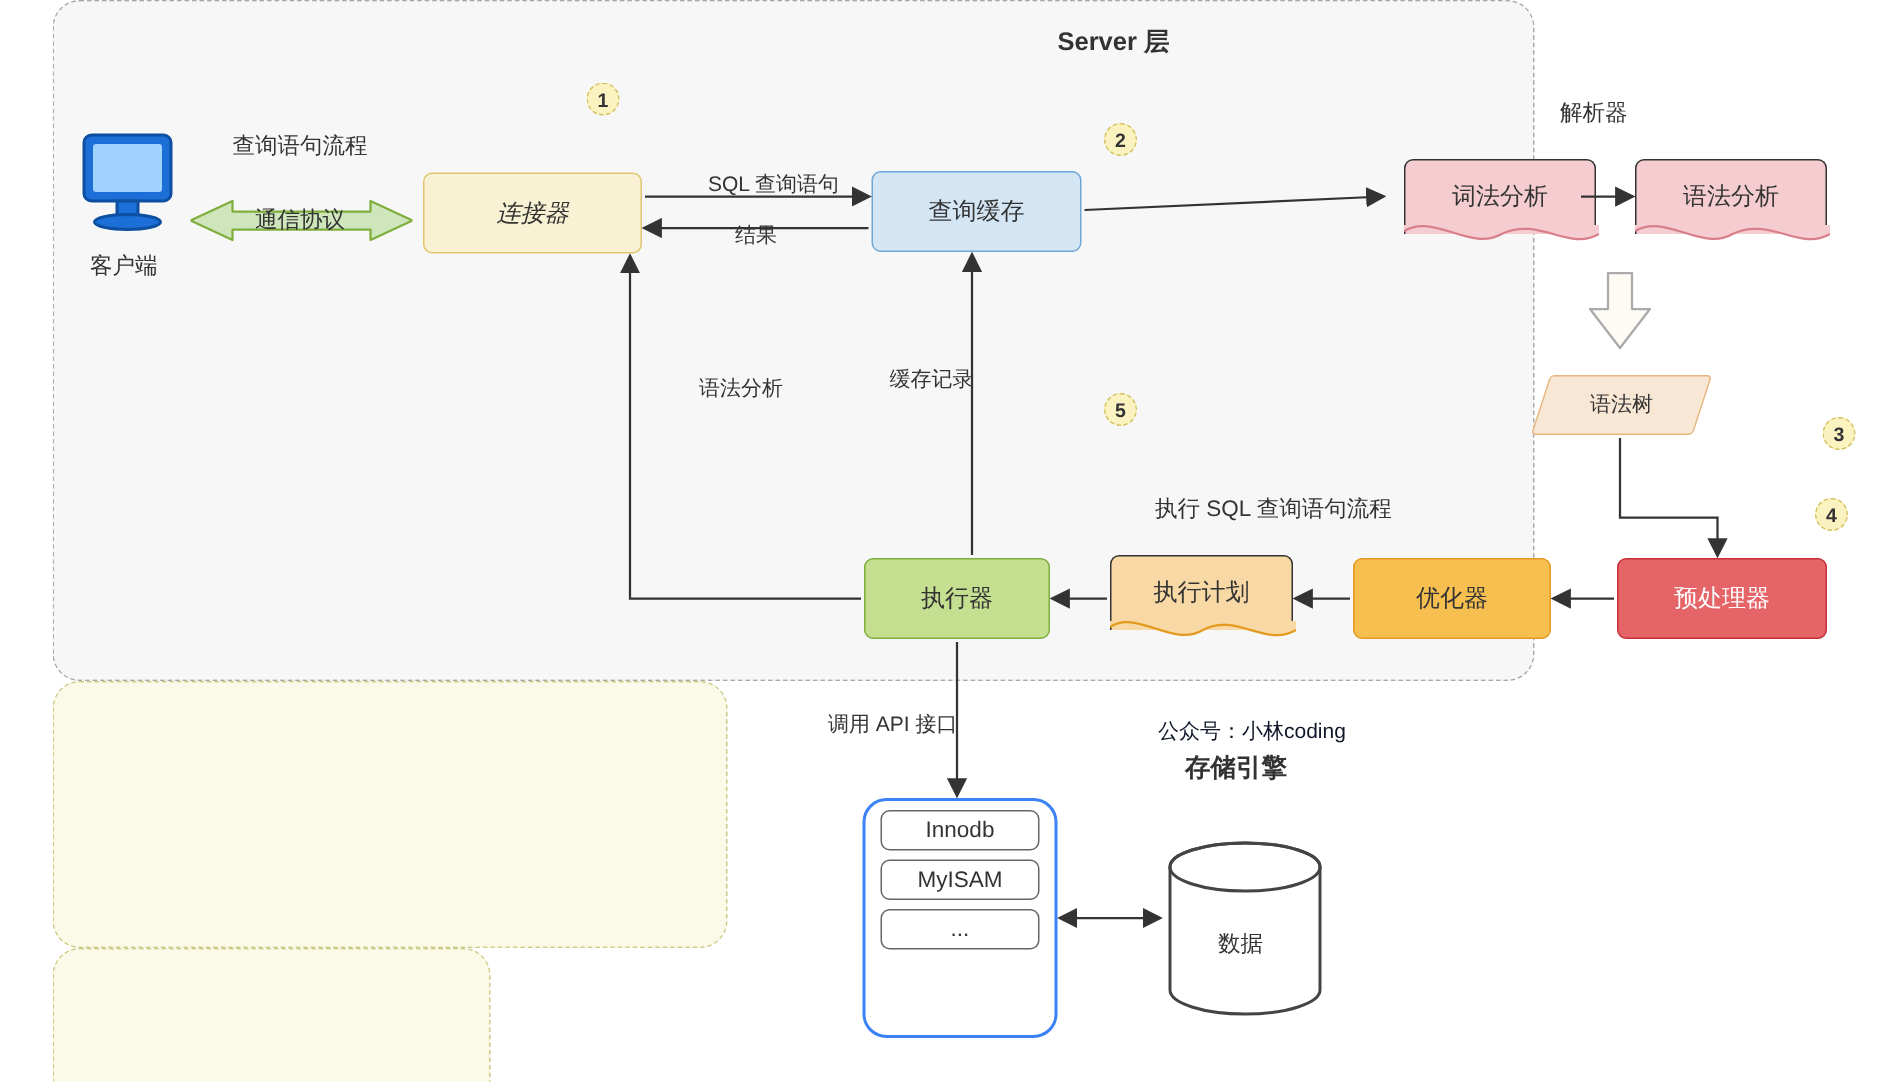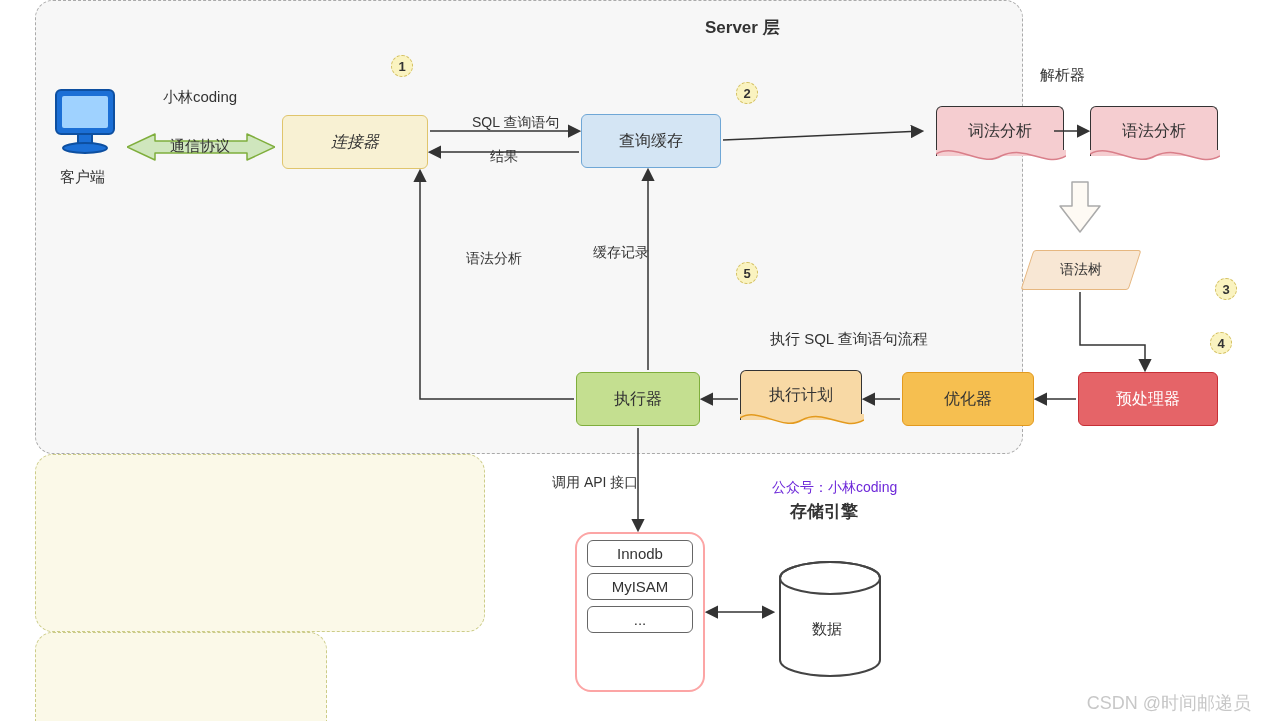--- a/index.html
+++ b/index.html
@@ -86,27 +86,27 @@
     position:absolute; left:-1.5px; right:-1.5px; bottom:-12px; height:18px;
   }
   
   .para {
     transform: skewX(-18deg);
     border:1.5px solid #e6b780; background:#f8e7d4; border-radius:3px;
     display:flex; align-items:center; justify-content:center;
   }
   .para > span { transform: skewX(18deg); }
 
-  .storage-container { border:2px solid #fca5a5; border-radius:16px; background:#fff; }
+  .storage-container { border:2px solid #3b82f6; border-radius:16px; background:#fff; }
   .storage-item {
     margin:6px 10px; border:1.5px solid #666; border-radius:6px;
     padding:4px 0; text-align:center; font-size:15px;
   }
 
-  .attribution { color:#6d28d9; font-size:14px; position:absolute; white-space:nowrap; }
+  .attribution { color:#0f172a; font-size:14px; position:absolute; white-space:nowrap; }
   .watermark { color:rgba(130,130,130,0.45); font-size:18px; position:absolute; }
 
   
   .monitor { position:absolute; }
 </style>
 </head>
 <body>
 
 <div class="canvas">
 
@@ -129,21 +129,21 @@
 
   <div class="box rectbox yellow-box" style="left:282px; top:115px; width:146px; height:54px;">
     <span>连接器</span>
   </div>
 
   <div style="position:absolute; left:127px; top:132px;">
     <svg width="148" height="30" viewBox="0 0 148 30">
       <polygon points="0,15 28,2 28,9 120,9 120,2 148,15 120,28 120,21 28,21 28,28" fill="#cfe6bd" stroke="#7fae3c" stroke-width="1.5" stroke-linejoin="round"></polygon>
     </svg>
   </div>
-  <div class="label" style="left:140px; top:88px; text-align:center; width:120px;">小林coding</div>
+  <div class="label" style="left:140px; top:88px; text-align:center; width:120px;">查询语句流程</div>
   <div class="label" style="left:140px; top:107px; text-align:center; width:120px;margin-top:30px;">通信协议</div>
 
   <div class="cream-group" style="left:480px; top:70px; width:292px; height:118px;"></div>
   <div class="badge" style="left:736px; top:82px;">2</div>
 
   <div class="box rectbox blue-box" style="left:581px; top:114px; width:140px; height:54px;">
     <span>查询缓存</span>
   </div>
 
   <div class="label" style="left:1040px; top:66px;">解析器</div>
@@ -211,21 +211,20 @@
     <svg width="110" height="120" viewBox="0 0 110 120">
       <ellipse cx="55" cy="18" rx="50" ry="16" fill="#fff" stroke="#444" stroke-width="2"></ellipse>
       <path d="M5 18 L5 100 A50 16 0 0 0 105 100 L105 18" fill="#fff" stroke="#444" stroke-width="2"></path>
       <ellipse cx="55" cy="18" rx="50" ry="16" fill="none" stroke="#444" stroke-width="2"></ellipse>
     </svg>
   </div>
   <div class="label" style="left:812px; top:620px;">数据</div>
 
   <div class="attribution" style="left:772px; top:479px;">公众号：小林coding</div>
 
-  <div class="watermark" style="right:10px; bottom:6px;">CSDN @时间邮递员</div>
 
   <div class="label label-sm" style="left:472px; top:114px;">SQL 查询语句</div>
   <div class="label label-sm" style="left:490px; top:148px;">结果</div>
   <div class="label label-sm" style="left:593px; top:244px;">缓存记录</div>
   <div class="label label-sm" style="left:466px; top:250px;">语法分析</div>
   <div class="label label-sm" style="left:552px; top:474px;">调用 API 接口</div>
 
   <svg class="overlay">
     <defs>
       <marker id="ah" viewBox="0 0 12 12" refX="10" refY="6" markerWidth="9" markerHeight="9" orient="auto-start-reverse">

